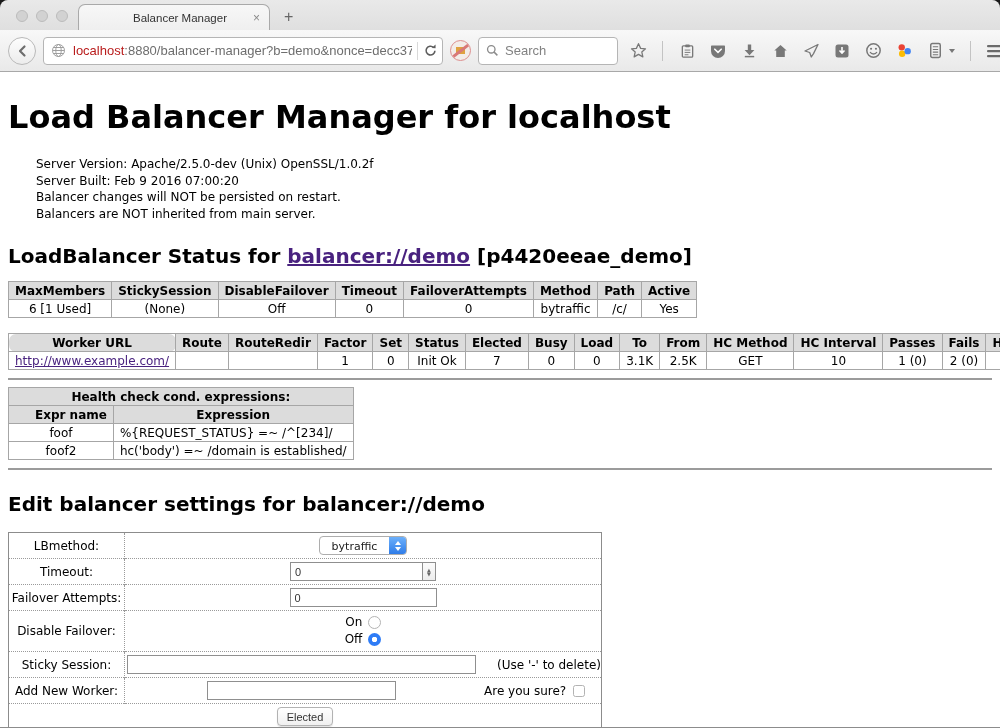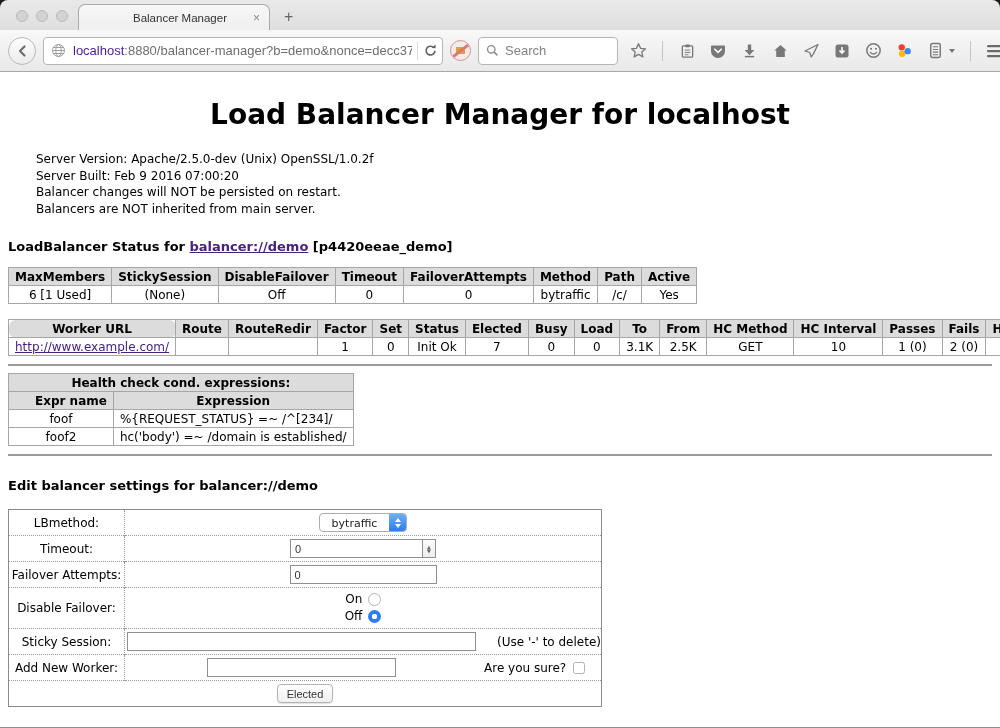--- a/index.html
+++ b/index.html
@@ -18,41 +18,41 @@
   .newtab { font-size:16px; color:#666; margin:0 0 4px 14px; }
 
   
   .toolbar { height:42px; background:linear-gradient(#f8f8f8,#e9e9e9); border-bottom:1px solid #a8a8a8;
              display:flex; align-items:center; padding:0 8px; gap:7px; }
   .circle-btn { width:28px; height:28px; border-radius:50%; background:linear-gradient(#fdfdfd,#ececec);
                 border:1px solid #b9b9b9; display:flex; align-items:center; justify-content:center; flex:none; }
   .urlbar { width:400px; height:28px; background:#fff; border:1px solid #b5b5b5; border-radius:4px;
             display:flex; align-items:center; padding:0 4px 0 7px; flex:none; overflow:hidden; }
   .urlbar .utext { flex:1; font-size:13px; white-space:nowrap; overflow:hidden; margin-left:7px; }
-  .utext .host { color:#4c1d95; }
+  .utext .host { color:#b91c1c; }
   .utext .rest { color:#6e6e6e; }
   .urlbar .sep { width:1px; height:18px; background:#d9d9d9; margin:0 5px; flex:none; }
   .blocked { width:21px; height:21px; border-radius:50%; background:#f3ece8; border:1.5px solid #dd8f8f; position:relative; flex:none; overflow:hidden; }
   .blocked .blob { position:absolute; left:5px; top:6px; width:9px; height:7px; background:#dfa13f; }
   .blocked .slash { position:absolute; left:-2px; top:8px; width:24px; height:2.5px; background:#d97878; transform:rotate(-38deg); }
   .searchbar { width:140px; height:28px; background:#fff; border:1px solid #b5b5b5; border-radius:4px;
                display:flex; align-items:center; padding:0 7px; gap:6px; flex:none; }
   .searchbar input { border:none; outline:none; width:100px; font-size:13px; color:#444; background:transparent; }
   .searchbar input::placeholder { color:#828282; }
   .tb-icons { display:flex; align-items:center; gap:13px; margin-left:4px; }
   .tb-icons .ic { width:18px; height:18px; display:flex; align-items:center; justify-content:center; flex:none; }
   .vdiv { width:1px; height:20px; background:#c3c3c3; margin:0 2px; }
   .caret { width:0; height:0; border-left:3.5px solid transparent; border-right:3.5px solid transparent; border-top:4px solid #777; margin-left:-8px; }
 
   
   .page { background:#fff; height:655px; padding:0 8px; font-family:"DejaVu Sans", sans-serif; font-size:12px; color:#000; overflow:hidden; }
   .page a { color:#49227f; }
-  h1.ptitle { font-size:28px; font-weight:bold; padding-top:26px; letter-spacing:0;text-align:center; }
+  h1.ptitle { font-size:32px; font-weight:bold; padding-top:26px; letter-spacing:0; }
   .info { margin-top:20px; line-height:16.5px;margin-left:28px; }
-  .shead { margin-top:22px; font-size:13px; font-weight:bold; }
+  .shead { margin-top:22px; font-size:20px; font-weight:bold; }
   table { border-collapse:collapse; font-size:12px; background:#fff; }
   th,td { border:1px solid #a6a6a6; padding:1.5px 6px; text-align:center; white-space:nowrap; }
   th { background:#dcdcdc; }
   td.lcell { text-align:left; }
   .t1 { margin-top:13px; }
   .t2 { margin-top:15px; }
   .thealth { margin-top:7px; }
   hr.rule { border:none; height:2px; background:#9b9b9b; margin:8px 0 6px 0; }
 
   

